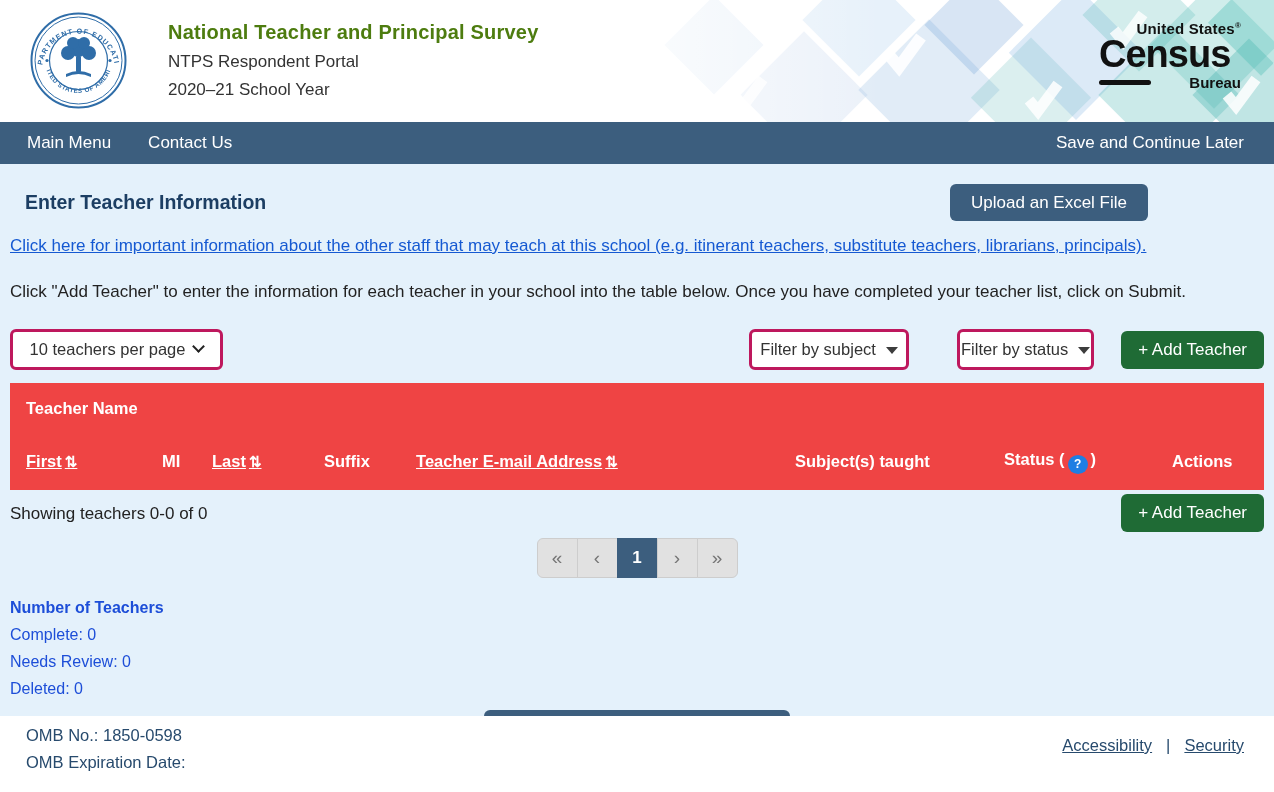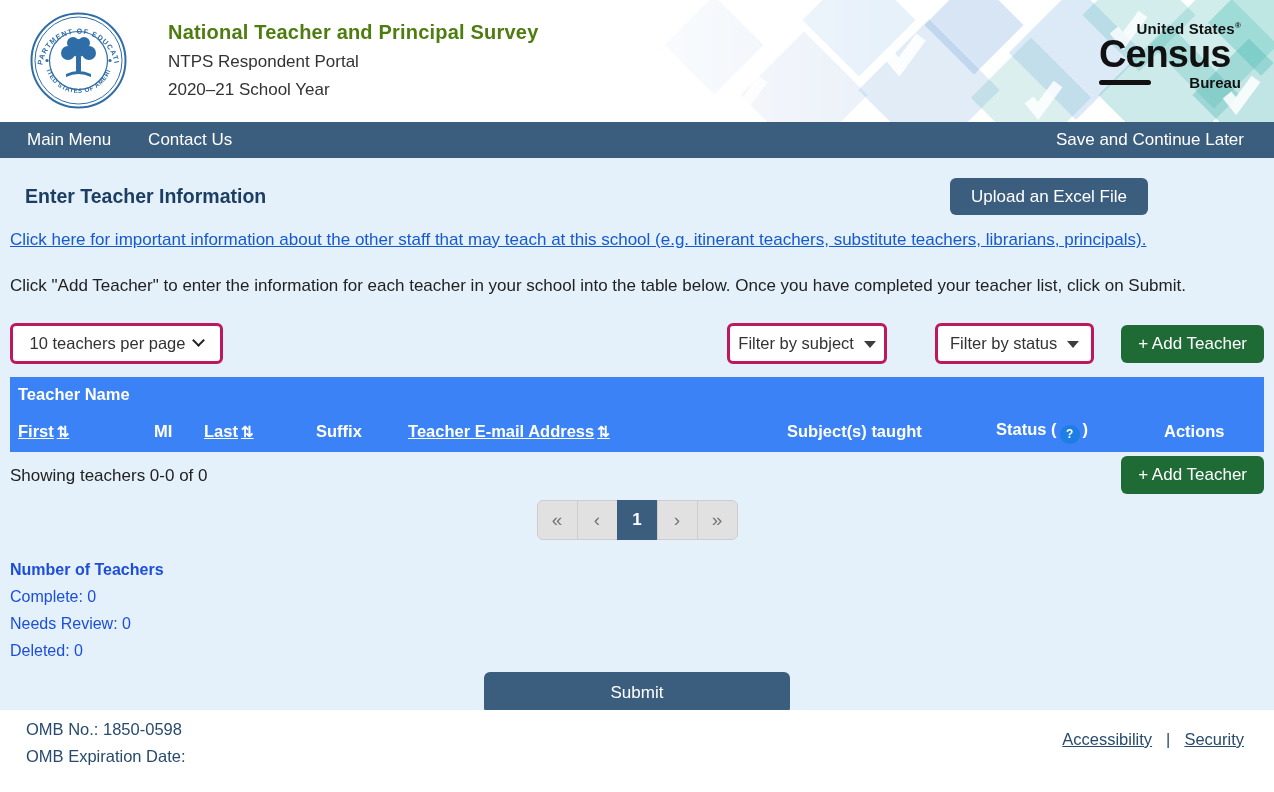--- a/index.html
+++ b/index.html
@@ -17,21 +17,21 @@
   .app-year { font-size:17px; color:#333; margin-top:8px; }
   .census { position:absolute; right:33px; top:20px; width:142px; z-index:3; color:#111; }
   .census-top { font-size:15px; font-weight:bold; text-align:right; letter-spacing:0.2px; }
   .census-top sup { font-size:8px; }
   .census-main { font-size:38px; font-weight:bold; line-height:0.92; letter-spacing:-1px; margin-top:0px; }
   .census-bureau { display:flex; align-items:center; margin-top:2px;gap:32px; }
   .census-bar { flex:1; height:5px; background:#111; border-radius:3px; margin-right:6px; }
   .census-bureau-label { font-size:15px; font-weight:bold; }
 
   
-  .nav { height:36px; background:#3c5e7e; display:flex; align-items:center;
+  .nav { height:42px; background:#3c5e7e; display:flex; align-items:center;
          padding:0 30px 0 27px; color:#fff; font-size:17px; flex:0 0 auto; }
   .nav-item { margin-right:37px; cursor:pointer; }
   .nav-right { margin-left:auto; cursor:pointer; }
 
   
   .content { background:#e4f1fb; height:552px; padding:0 10px; flex:0 0 auto; }
   .title-row { display:flex; align-items:center; justify-content:space-between; padding-top:20px; }
   .page-title { font-size:19.5px; font-weight:bold; color:#1c3e63; margin-left:15px; }
   .btn { border:none; cursor:pointer; font-family:inherit; }
   .upload-btn { background:#3c5e7e; color:#fff; font-size:17px; height:37px; padding:0 21px;
@@ -41,31 +41,31 @@
   .instructions { margin-top:26px; font-size:17px; color:#222; }
 
   .controls-row { margin-top:27px; display:flex; align-items:center; }
   .select-like { height:41px; background:#fff; border:3px solid #be185d; border-radius:6px;
                  display:inline-flex; align-items:center; justify-content:center;
                  font-size:16.5px; color:#333; cursor:pointer; }
   .per-page { width:213px; gap:9px; }
   .chev { width:9px; height:9px; border-right:2.5px solid #222; border-bottom:2.5px solid #222;
           transform:rotate(45deg); margin-top:-6px; }
   .filter-subject { margin-left:auto; width:160px; gap:10px; }
-  .filter-status { margin-left:48px; width:159px; gap:10px; }
+  .filter-status { margin-left:48px; width:137px; gap:10px; }
   .caret { width:0; height:0; border-left:6px solid transparent; border-right:6px solid transparent;
            border-top:7px solid #3d3d3d; margin-top:2px; }
   .add-btn { background:#1f6b35; color:#fff; font-size:17px; height:38px; padding:0 17px;
              border-radius:6px; }
   .add-btn.top { margin-left:27px; }
 
   
   table.teachers { margin-top:13px; width:1254px; border-collapse:collapse; table-layout:fixed; }
-  table.teachers th { background:#3b82f6; color:#fff; font-size:16.5px; font-weight:bold;
-                      text-align:left; padding:8px; height:30px; vertical-align:middle; }
+  table.teachers th { background:#ef4444; color:#fff; font-size:16.5px; font-weight:bold;
+                      text-align:left; padding:16px; height:30px; vertical-align:middle; }
   th.group-head { text-align:center; }
   th.first-col { padding-left:18px; }
   .sortable { text-decoration:underline; cursor:pointer; }
   .sort-ic { font-size:15px; margin-left:3px; }
   .help-badge { display:inline-flex; align-items:center; justify-content:center;
                 width:20px; height:19px; border-radius:50%; background:#1e7ee3; color:#fff;
                 font-size:12px; font-weight:bold; vertical-align:-3px; margin:0 3px; cursor:pointer; }
 
   .showing-row { display:flex; justify-content:space-between; align-items:flex-start; margin-top:4px; }
   .showing-text { font-size:17px; color:#222; margin-top:10px; }

